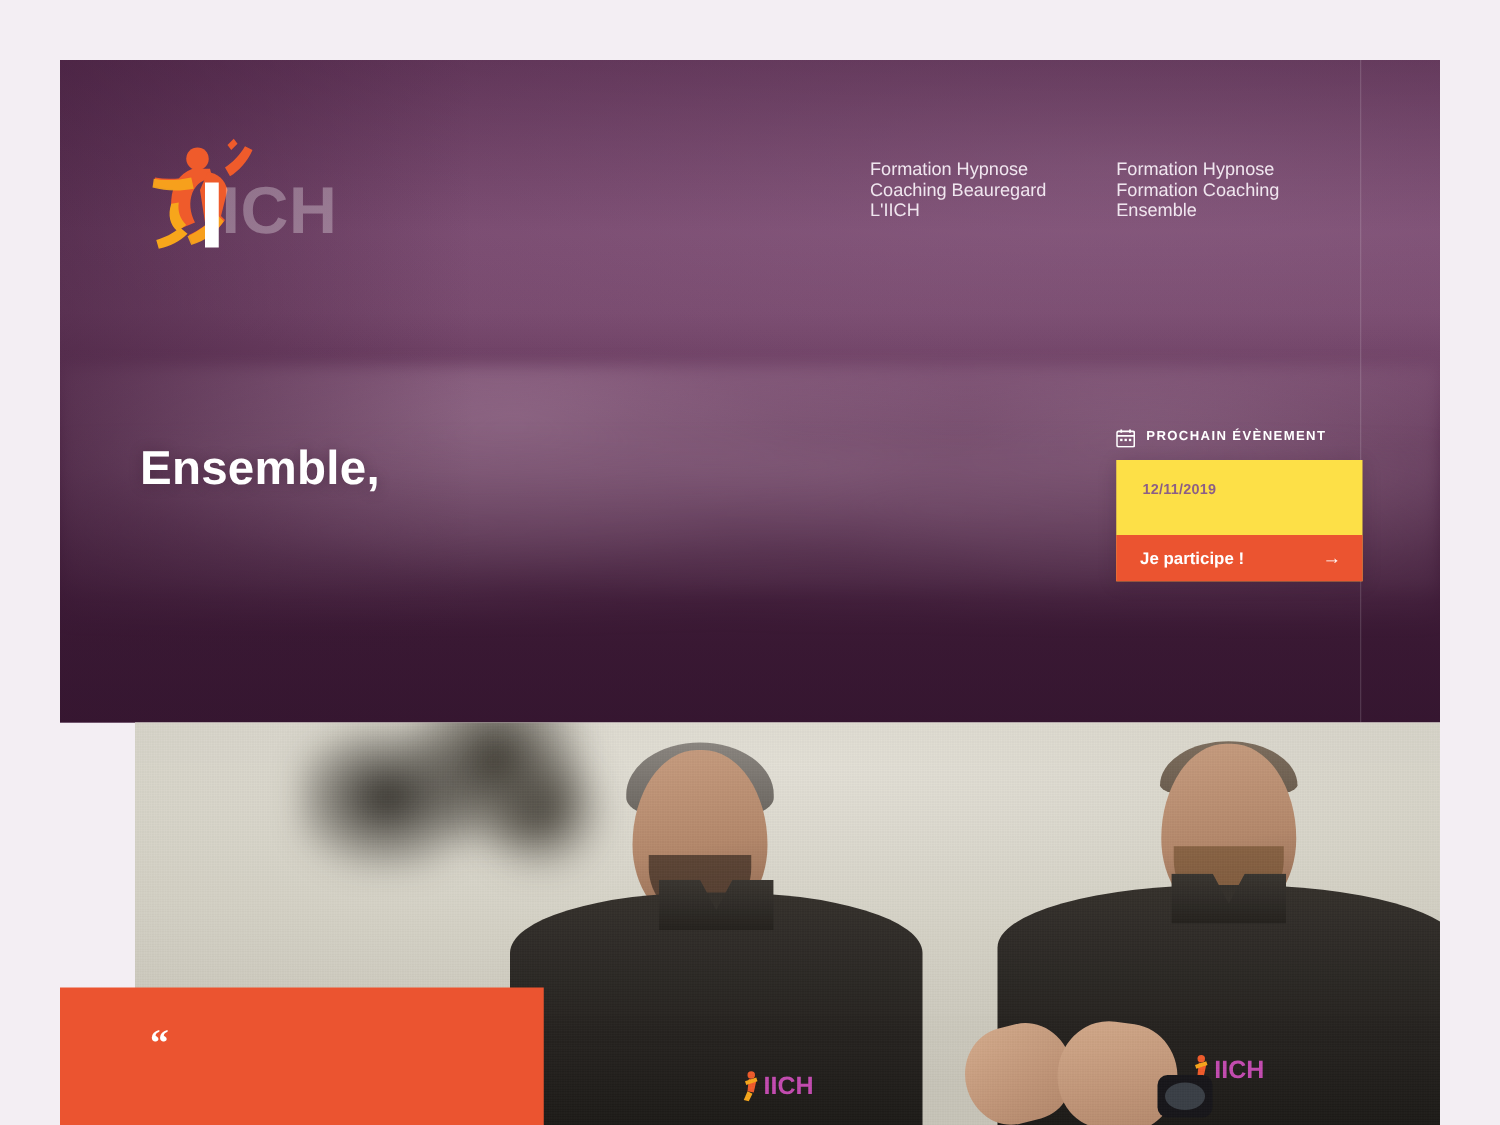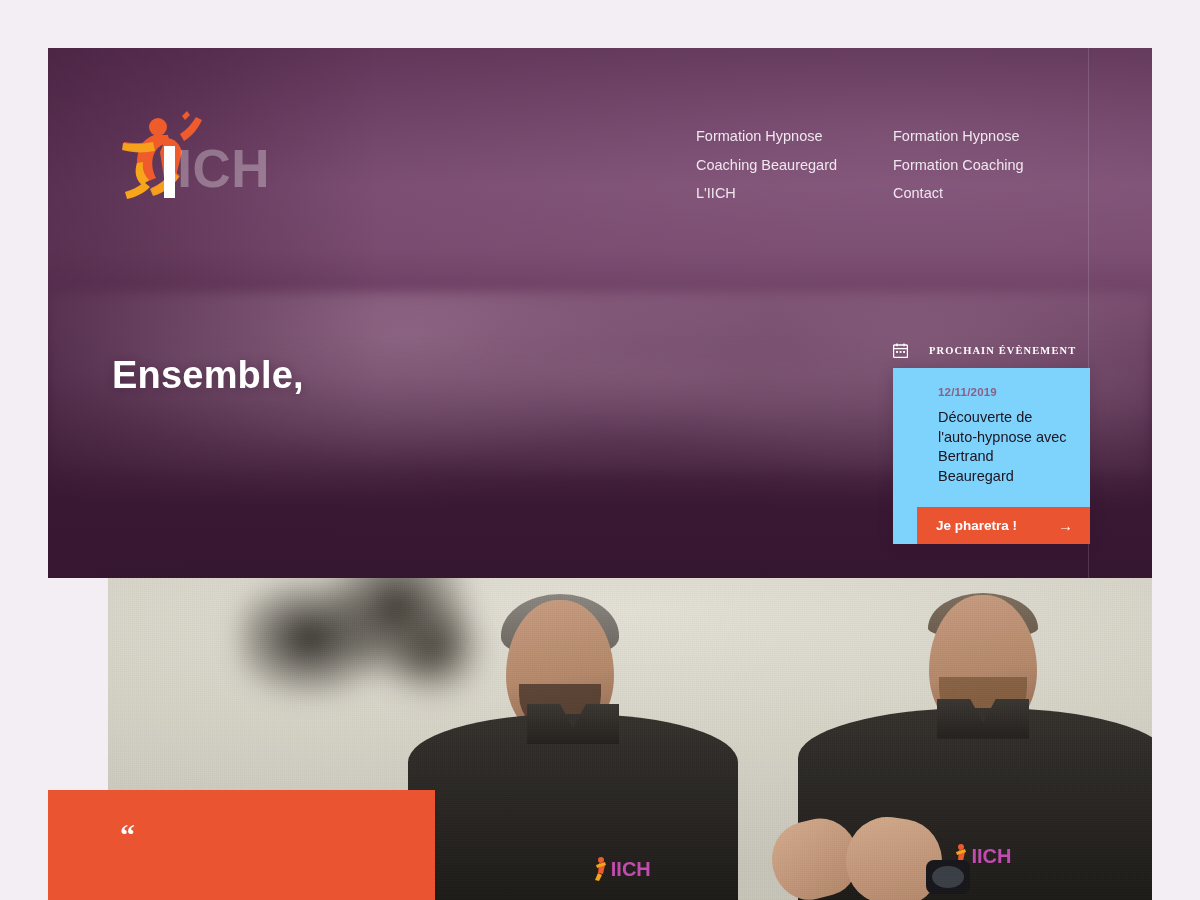--- a/index.html
+++ b/index.html
@@ -73,51 +73,50 @@
     color:rgba(255,255,255,.30);
     line-height:1;
   }
   .logo-bar {
     position:absolute; left:54px; top:38px;
     width:11px; height:52px; background:#ffffff;
   }
 
   
   .nav { position:absolute; top:128px; display:flex; gap:0; }
-  .nav-col { display:flex; flex-direction:column; gap:12px; }
+  .nav-col { display:flex; flex-direction:column; }
   .nav-col.c1 { position:absolute; left:696px; top:0; }
   .nav-col.c2 { position:absolute; left:893px; top:0; }
   .nav-link {
     color:#f0e6ef; font-size:14.5px; line-height:1.15;
     text-decoration:none; white-space:nowrap;
     cursor:pointer;
   }
 
   
   .headline {
     position:absolute; left:112px; top:350px;
     color:#ffffff; font-size:38px; font-weight:700;
     line-height:1.32; letter-spacing:.2px;
     text-shadow:0 1px 10px rgba(40,14,35,.35);
   }
 
   
   .event-label {
     position:absolute; left:893px; top:343px;
-    display:flex; align-items:center; gap:21px;font-family:Liberation Serif, serif;
+    display:flex; align-items:flex-start; gap:9px;
   }
   .event-label-text {
     color:#ffffff; font-size:10.5px; font-weight:700;
     letter-spacing:1.1px; text-transform:uppercase;
   }
   .event-card {
     position:absolute; left:893px; top:368px;
-    width:197px; background:#7dd3fc;
+    width:197px; background:#fde047;
     box-shadow:0 2px 14px rgba(40,14,35,.20);
-    padding-left:24px;
   }
   .event-card-body { padding:18px 21px 20px 21px; }
   .event-date {
     color:#8c5f86; font-size:11.5px; font-weight:700;
     letter-spacing:.2px; margin-bottom:10px;
   }
   .event-title {
     color:#1d1420; font-size:14.5px; line-height:1.36;
   }
   .event-cta {
@@ -279,21 +278,21 @@
 
   <nav class="nav">
     <div class="nav-col c1">
       <a class="nav-link">Formation Hypnose</a>
       <a class="nav-link">Coaching Beauregard</a>
       <a class="nav-link">L'IICH</a>
     </div>
     <div class="nav-col c2">
       <a class="nav-link">Formation Hypnose</a>
       <a class="nav-link">Formation Coaching</a>
-      <a class="nav-link">Contact</a>
+      <a class="nav-link">Ensemble</a>
     </div>
   </nav>
 
   <h1 class="headline">
     <span>Ensemble,</span><br>
   </h1>
 
   <div class="event-label">
     <svg width="15" height="15" viewBox="0 0 15 15">
       <rect x="0.5" y="2" width="14" height="12.5" rx="1.3" fill="none" stroke="#ffffff" stroke-width="1.4"></rect>
@@ -303,24 +302,23 @@
       <rect x="3.1" y="8" width="1.9" height="1.9" fill="#ffffff"></rect>
       <rect x="6.6" y="8" width="1.9" height="1.9" fill="#ffffff"></rect>
       <rect x="10.1" y="8" width="1.9" height="1.9" fill="#ffffff"></rect>
     </svg>
     <span class="event-label-text">PROCHAIN ÉVÈNEMENT</span>
   </div>
 
   <div class="event-card">
     <div class="event-card-body">
       <div class="event-date">12/11/2019</div>
-      <div class="event-title">Découverte de l'auto-hypnose avec Bertrand Beauregard</div>
     </div>
     <div class="event-cta">
-      <span class="event-cta-text">Je pharetra !</span>
+      <span class="event-cta-text">Je participe !</span>
       <span class="event-cta-arrow">→</span>
     </div>
   </div>
 
   <figure class="photo">
     <div class="photo-wall"></div>
     <div class="blur-obj"></div>
     <div class="blur-obj2"></div>
 
     <div class="person p1">

